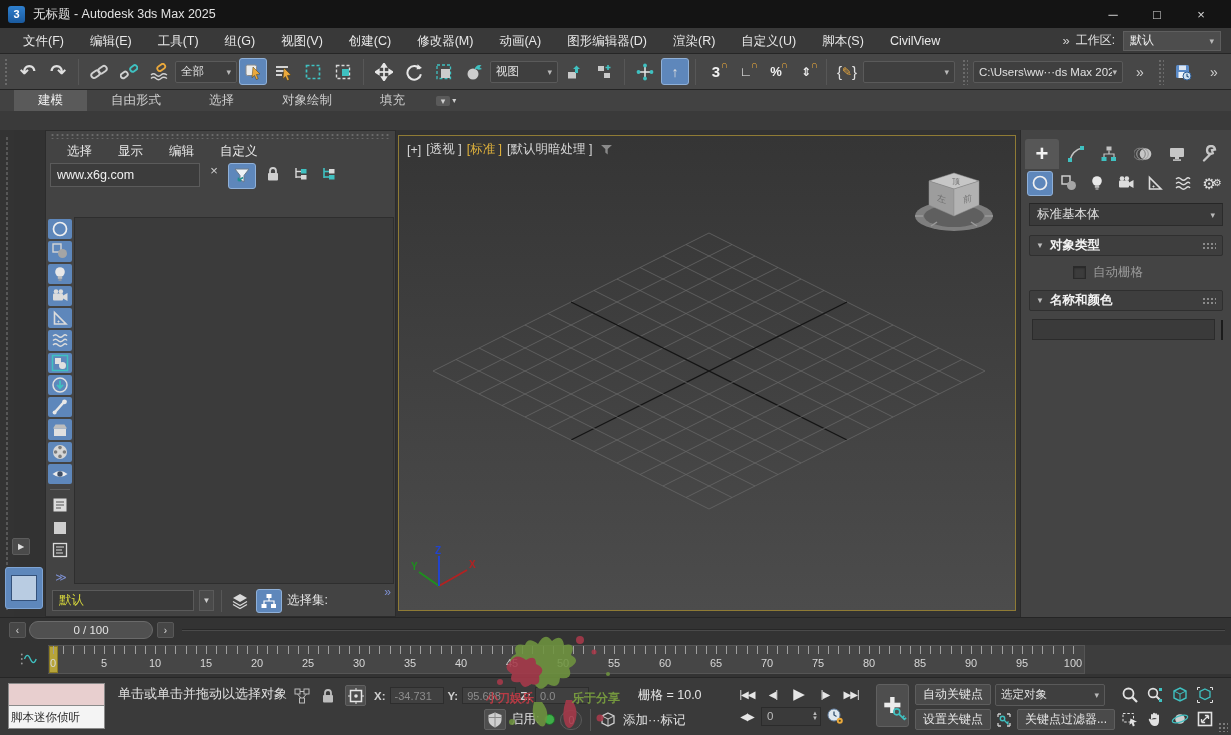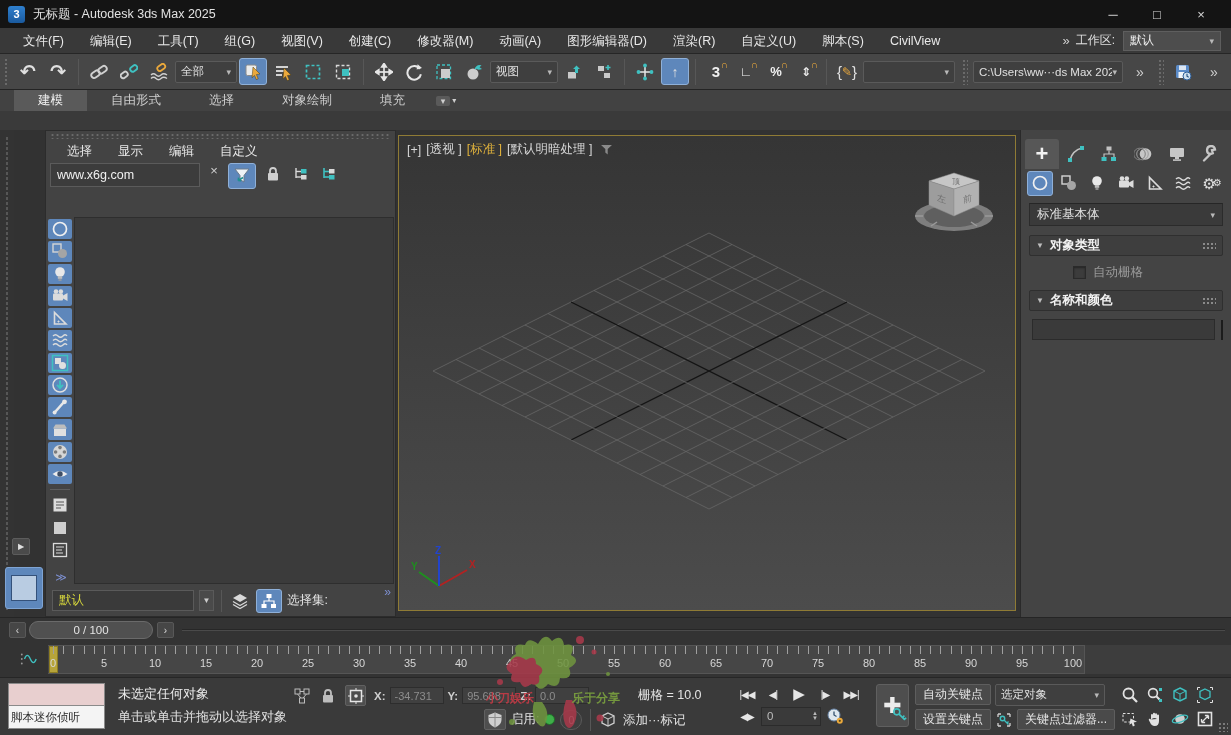--- a/index.html
+++ b/index.html
@@ -909,21 +909,20 @@
       </div>
     <div class="ruler-right"></div>
   </div>
 
   <div class="statusbar">
     <div class="sb-listener">
       <div class="listen-pink"></div>
       <div class="listen-white">脚本迷你侦听</div>
     </div>
     <div class="sb-prompts">
-      <div class="prompt1">未选定任何对象</div>
       <div class="prompt2">单击或单击并拖动以选择对象</div>
     </div>
     <div class="sb-selicons">
       <span>
           <svg class="is" viewBox="0 0 18 18">
             <rect x="2" y="2" width="5" height="5" fill="none" stroke="#bdbdbd"></rect>
             <rect x="11" y="2" width="5" height="5" fill="none" stroke="#bdbdbd"></rect>
             <rect x="6.5" y="11" width="5" height="5" fill="none" stroke="#bdbdbd"></rect>
             <path d="M7 4.5 h4 M4.5 7 l3.5 4 M13.5 7 l-3.5 4" stroke="#bdbdbd" fill="none"></path>
           </svg>

